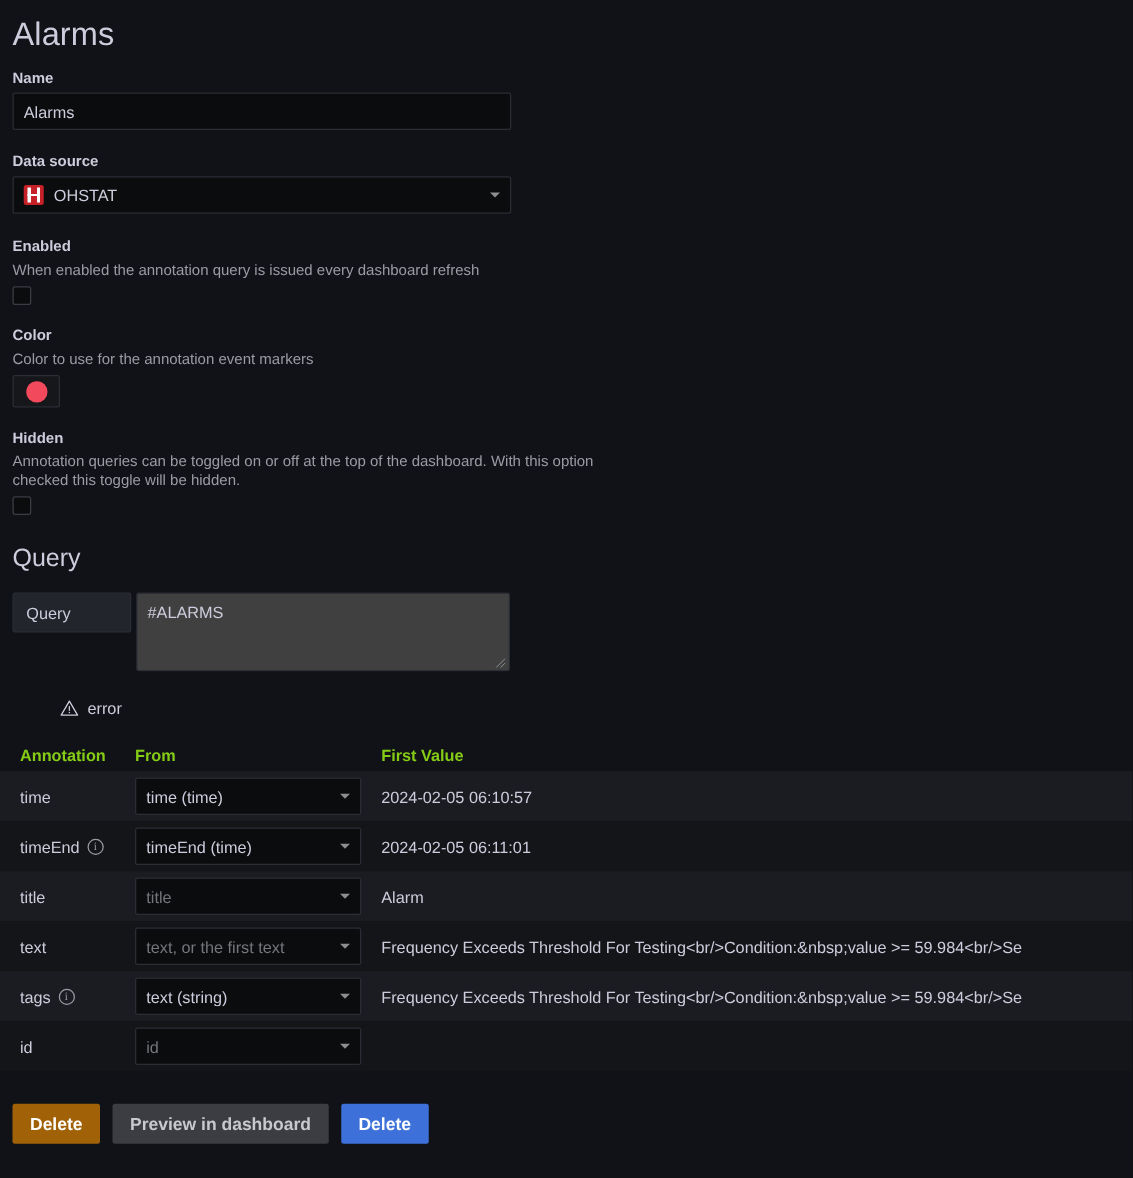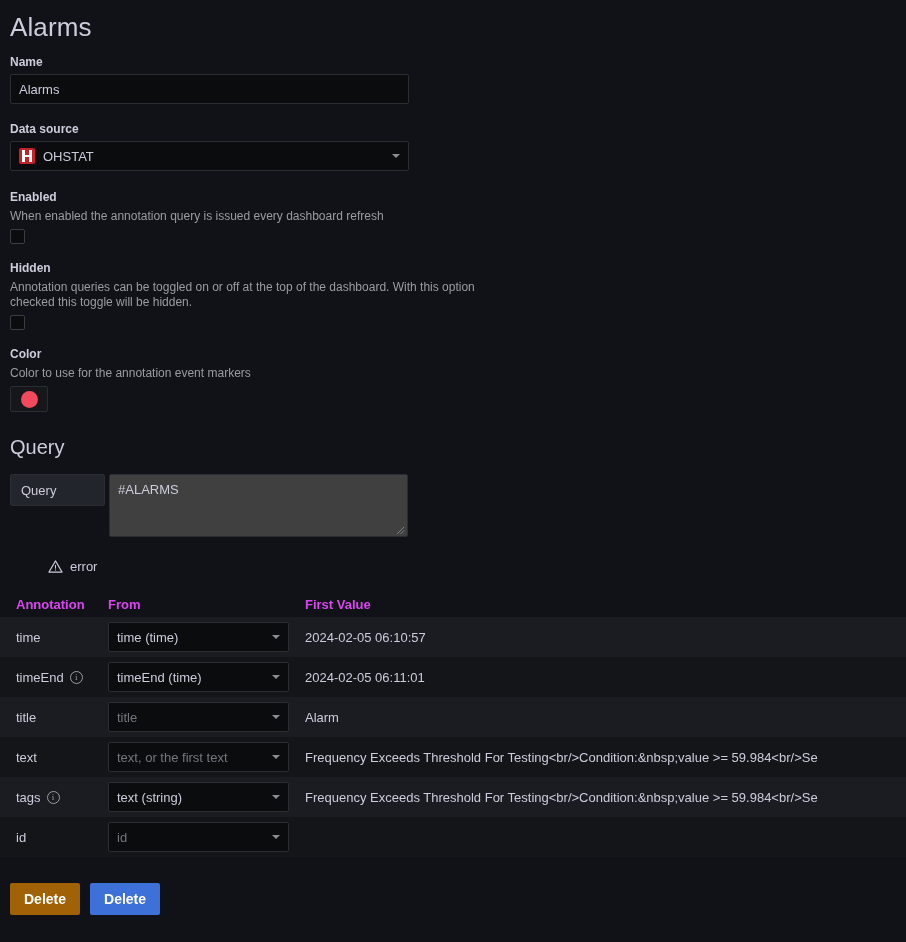--- a/index.html
+++ b/index.html
@@ -160,21 +160,21 @@
     font-size: 13px;
     color: #ccccdc;
   }
 
   
   .map-table { width: 906px; }
   .map-head {
     display: flex;
     font-size: 13px;
     font-weight: bold;
-    color: #d946ef;
+    color: #84cc16;
     height: 26px;
     align-items: center;
   }
   .map-row {
     display: flex;
     align-items: center;
     height: 40px;
   }
   .map-row.odd { background: #1b1c21; }
   .map-row.even { background: #141519; }
@@ -253,31 +253,31 @@
     </div>
   </div>
 
   <div class="field" style="margin-top:19px;">
     <div class="field-label">Enabled</div>
     <div class="field-desc">When enabled the annotation query is issued every dashboard refresh</div>
     <span class="checkbox"></span>
   </div>
 
   <div class="field" style="margin-top:17px;">
-    <div class="field-label">Hidden</div>
-    <div class="field-desc">Annotation queries can be toggled on or off at the top of the dashboard. With this option checked this toggle will be hidden.</div>
-    <span class="checkbox"></span>
-  </div>
-
-  <div class="field" style="margin-top:17px;">
     <div class="field-label">Color</div>
     <div class="field-desc">Color to use for the annotation event markers</div>
     <div class="color-swatch-box">
       <span class="color-dot" style="background: rgb(242, 73, 92);"></span>
     </div>
+  </div>
+
+  <div class="field" style="margin-top:17px;">
+    <div class="field-label">Hidden</div>
+    <div class="field-desc">Annotation queries can be toggled on or off at the top of the dashboard. With this option checked this toggle will be hidden.</div>
+    <span class="checkbox"></span>
   </div>
 
   <div class="section-title" style="margin-top:24px;">Query</div>
 
   <div class="query-row" style="margin-top:15px;">
     <div class="query-chip">Query</div>
     <div class="query-area">
       <span>#ALARMS</span>
       <svg class="resize-grip" viewBox="0 0 9 9">
         <path d="M8 1 L1 8 M8 4.5 L4.5 8" stroke="#8e9099" stroke-width="0.8" fill="none"></path>
@@ -373,16 +373,17 @@
               <span class="chevron"></span>
             </div>
           </div>
           <div class="c-value"></div>
         </div>
       </div>
   </div>
 
   <div class="btn-bar" style="margin-top:26px;">
     <button class="btn btn-delete" style="background: #a16207;">Delete</button>
+    <button class="btn btn-preview">Preview in dashboard</button>
     <button class="btn btn-apply" style="background: rgb(61, 113, 217);">Delete</button>
   </div>
 
 </div>
 
 </body></html>

